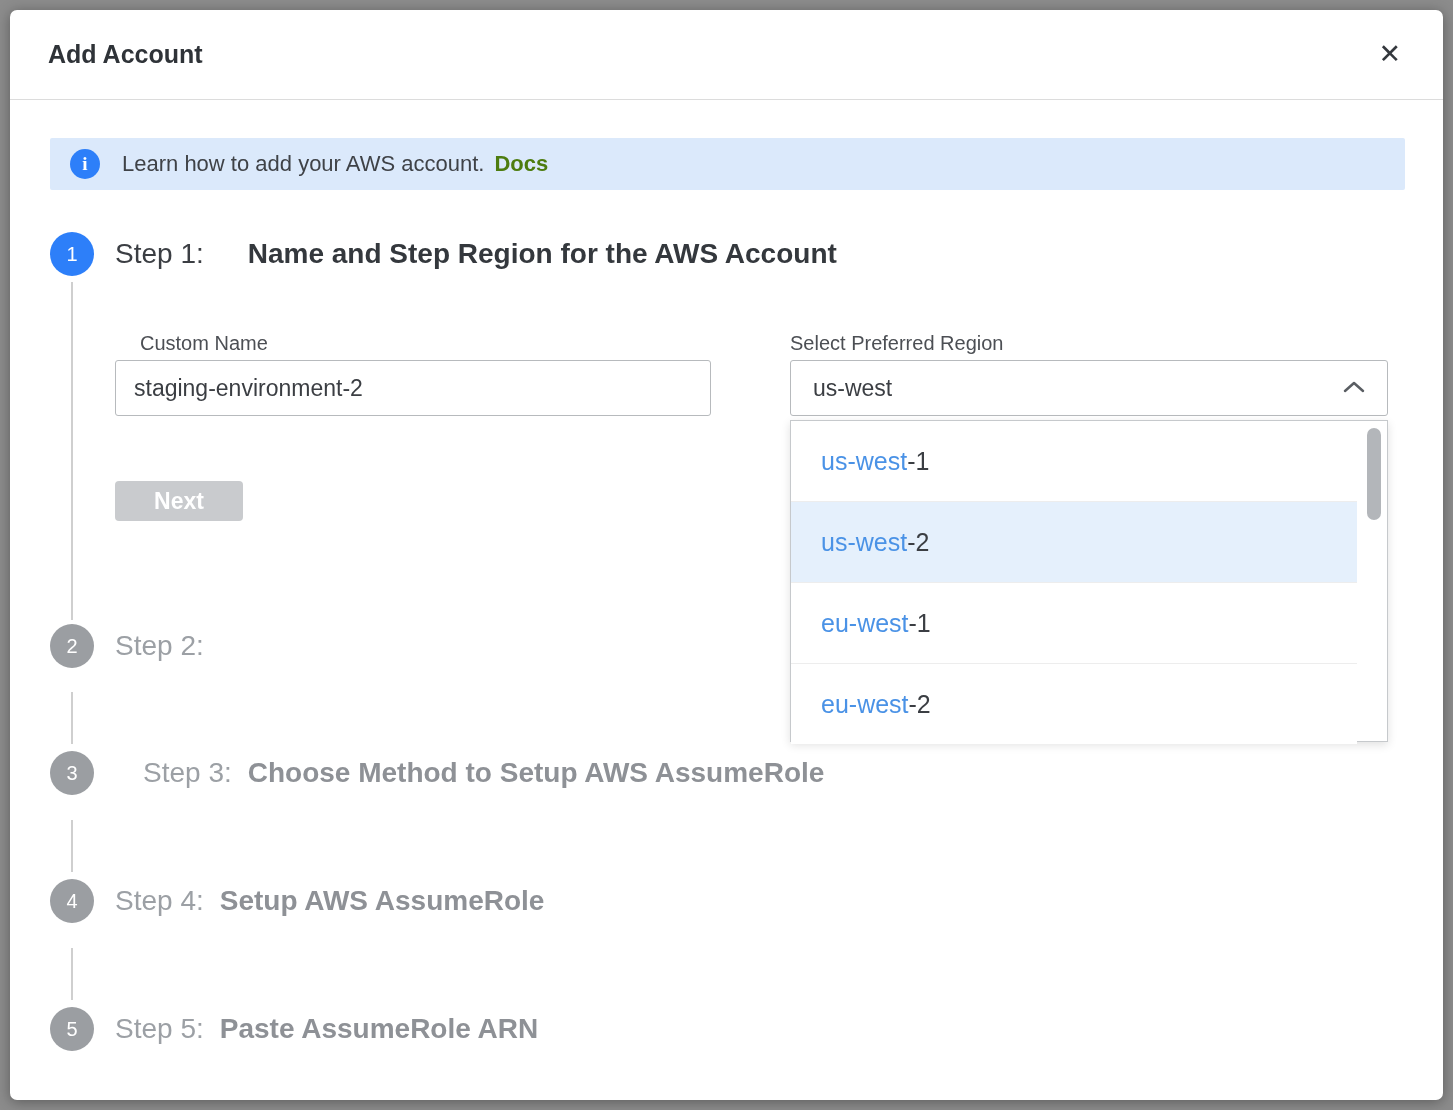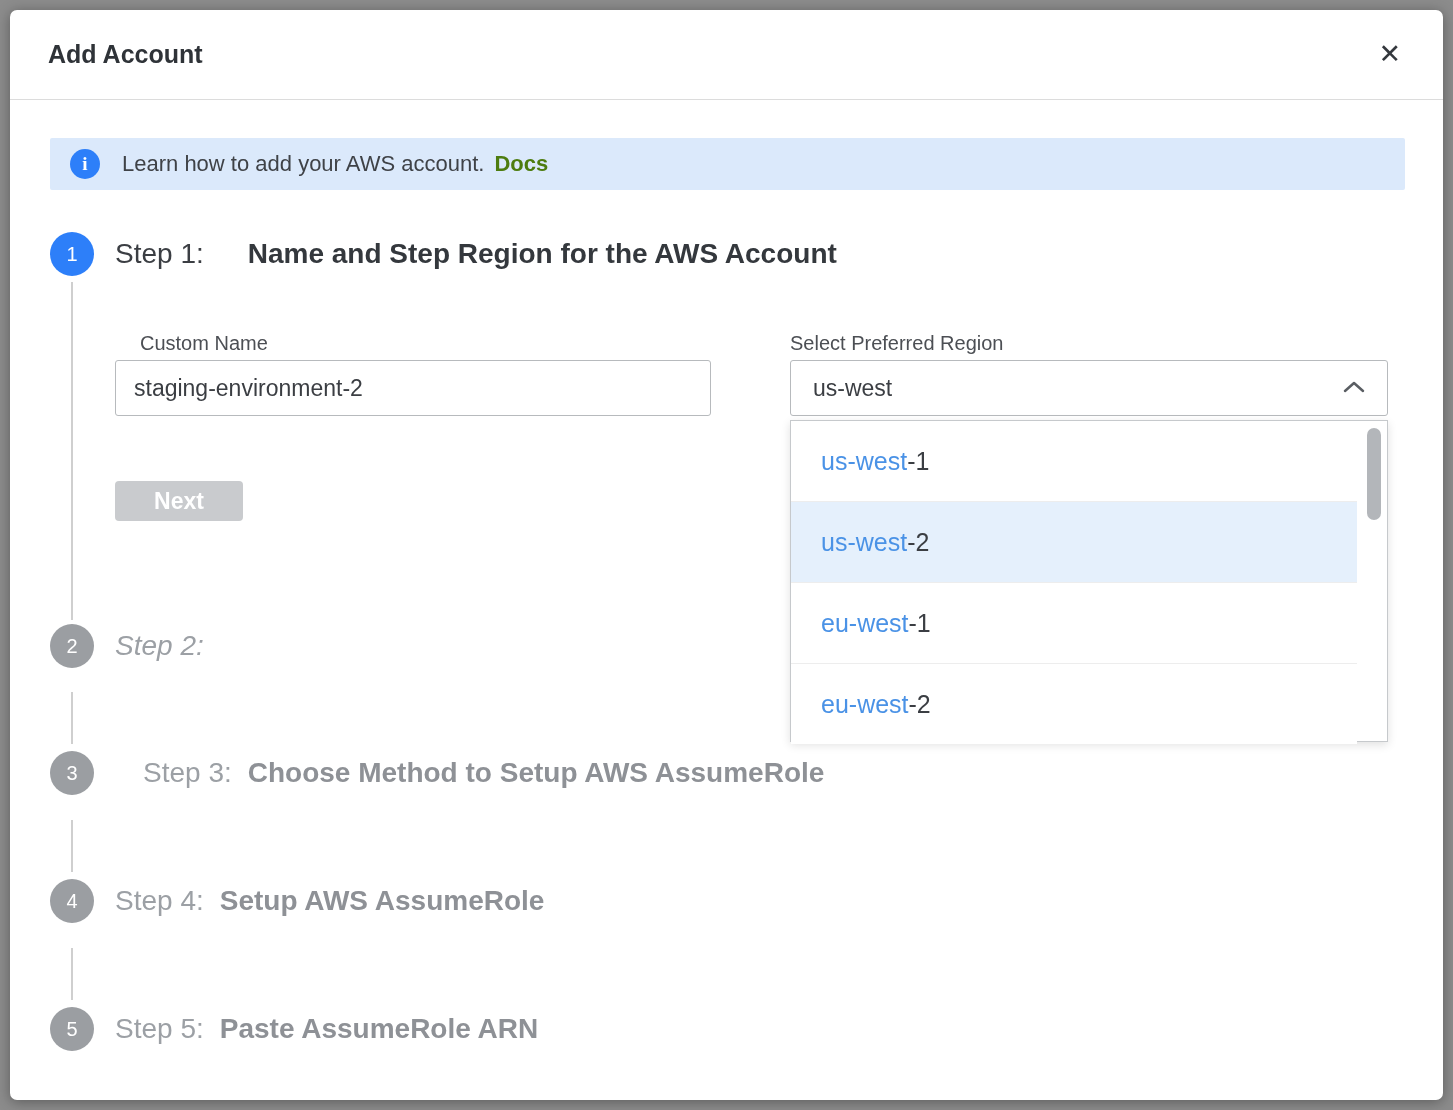--- a/index.html
+++ b/index.html
@@ -178,21 +178,21 @@
     <div class="scrollbar">
       <div class="scroll-thumb"></div>
     </div>
   </div>
 
   <button class="next-btn">Next</button>
 
   <div class="step-circle idle" style="top:614px;">
     <span>2</span>
   </div>
-  <div class="step-head idle" style="top:614px;font-style:italic;">
+  <div class="step-head idle" style="top:614px;">
     <span class="lbl">Step 2:</span>
   </div>
   <div class="connector" style="top:682px; height:52px;"></div>
 
   <div class="step-circle idle" style="top:741px;">
     <span>3</span>
   </div>
   <div class="step-head idle" style="top:741px;margin-left:28px;">
     <span class="lbl">Step 3:</span>
     <span class="ttl">Choose Method to Setup AWS AssumeRole</span>

